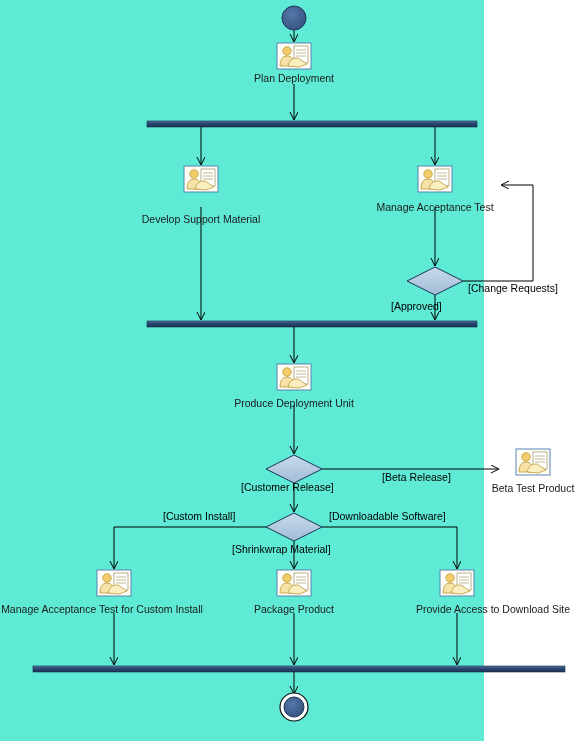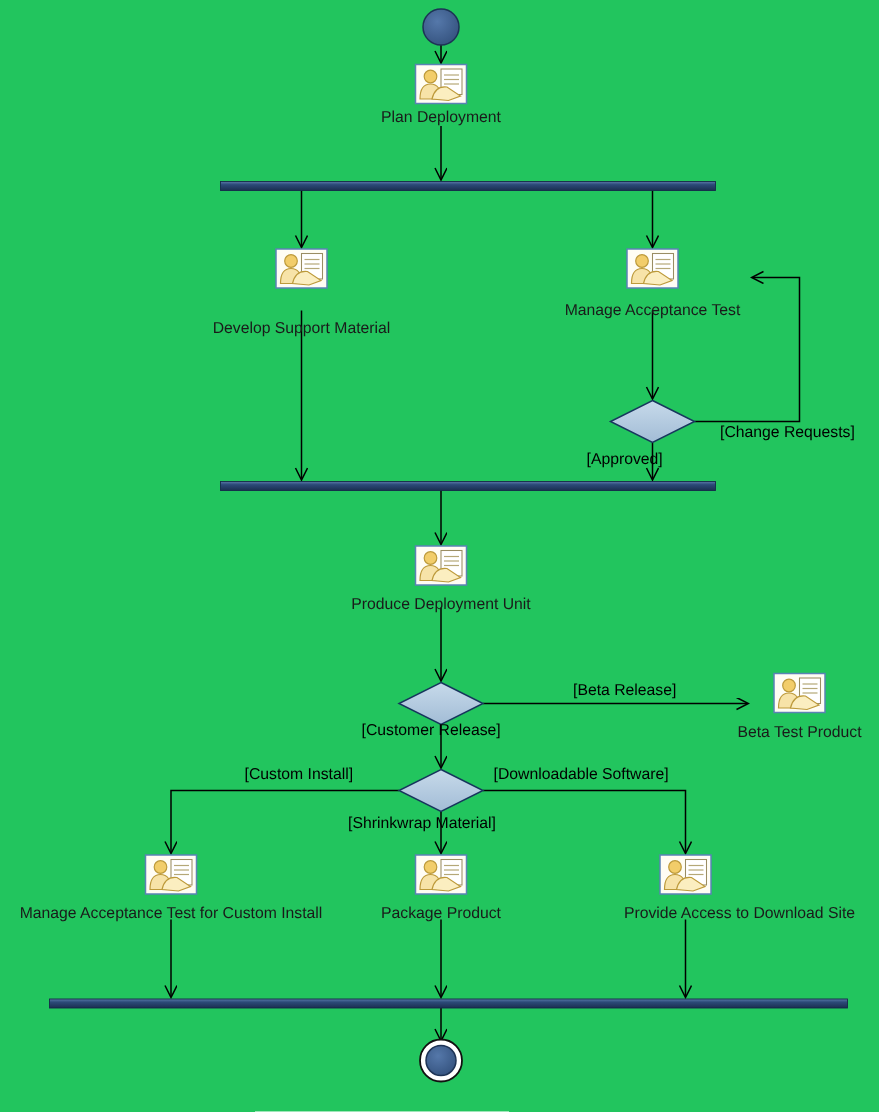--- a/index.html
+++ b/index.html
@@ -8,23 +8,23 @@
     background: #ffffff;
   }
   body {
     width: 586px;
     height: 741px;
     font-family: "Liberation Sans", sans-serif;
     overflow: hidden;
   }
   #diagram {
     position: relative;
-    width: 586px;
+    width: 484px;
     height: 741px;
-    background: #22c55e;
+    background: #5eead4;
   }
   svg.canvas {
     position: absolute;
     left: 0;
     top: 0;
     width: 586px;
     height: 741px;
   }
   .node-label {
     position: absolute;
@@ -220,31 +220,31 @@
   <div class="node-label" style="left:294px; top:72px; transform:translateX(-50%);">Plan Deployment</div>
 
   <div class="node-label" style="left:201px; top:213px; transform:translateX(-50%);">Develop Support Material</div>
 
   <div class="node-label" style="left:435px; top:201px; transform:translateX(-50%);">Manage Acceptance Test</div>
 
   <div class="node-label" style="left:294px; top:397px; transform:translateX(-50%);">Produce Deployment Unit</div>
 
   <div class="node-label" style="left:533px; top:482px; transform:translateX(-50%);">Beta Test Product</div>
 
-  <div class="node-label" style="left:114px; top:603px; transform:translateX(-50%);text-align:right;">Manage Acceptance Test for Custom Install</div>
+  <div class="node-label" style="left:102px; top:603px; transform:translateX(-50%);text-align:right;">Manage Acceptance Test for Custom Install</div>
 
   <div class="node-label" style="left:294px; top:603px; transform:translateX(-50%);">Package Product</div>
 
   <div class="node-label" style="left:457px; top:603px; transform:translateX(-50%);margin-left:36px;">Provide Access to Download Site</div>
 
-  <div class="guard-label" style="left:452px; top:282px;padding-left:28px;">[Change Requests]</div>
+  <div class="guard-label" style="left:440px; top:282px;padding-left:28px;">[Change Requests]</div>
 
   <div class="guard-label" style="left:375px; top:300px;padding-left:16px;">[Approved]</div>
 
-  <div class="guard-label" style="left:366px; top:454px;padding-left:16px;">[Beta Release]</div>
+  <div class="guard-label" style="left:366px; top:471px;padding-left:16px;">[Beta Release]</div>
 
   <div class="guard-label" style="left:241px; top:481px;">[Customer Release]</div>
 
   <div class="guard-label" style="left:163px; top:510px;">[Custom Install]</div>
 
   <div class="guard-label" style="left:329px; top:510px;">[Downloadable Software]</div>
 
   <div class="guard-label" style="left:232px; top:543px;">[Shrinkwrap Material]</div>
 
 </div>

